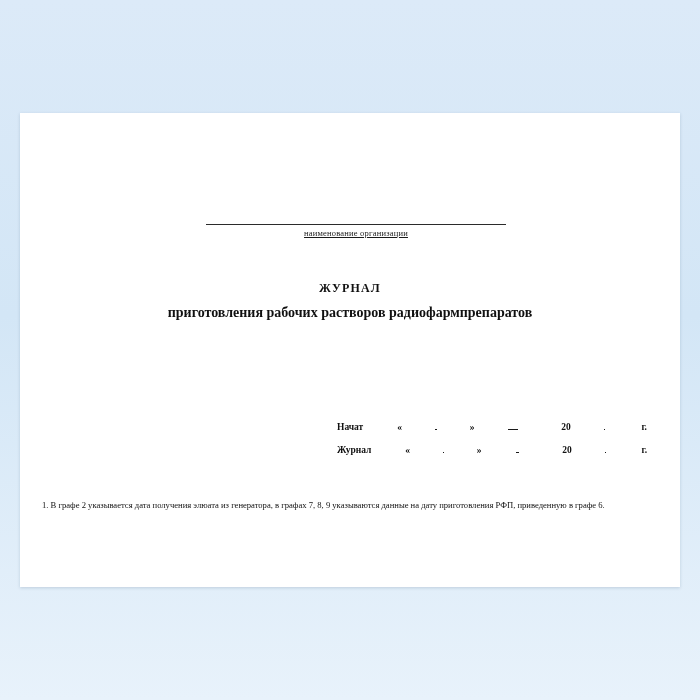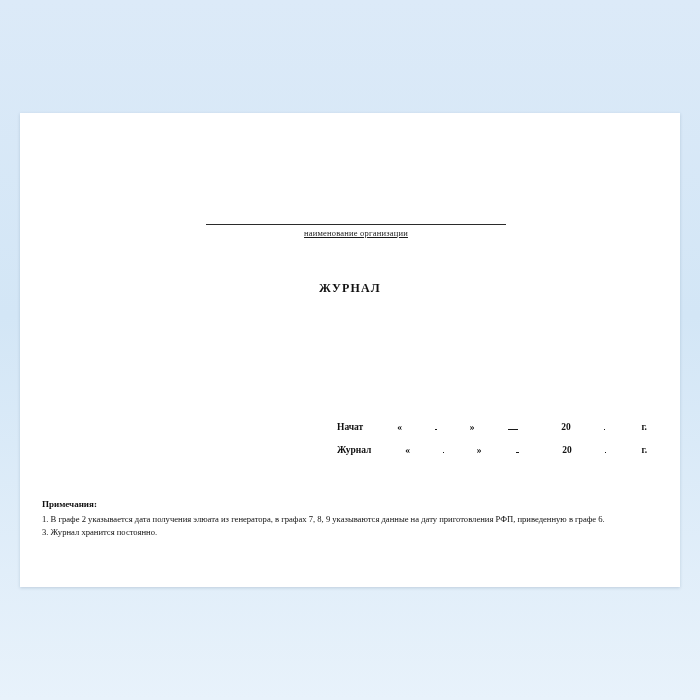--- a/index.html
+++ b/index.html
@@ -148,20 +148,21 @@
   <div class="sheet">
     <div class="sheet-inner">
 
       <div class="org-block">
         <div class="org-rule"></div>
         <div class="org-caption">наименование организации</div>
       </div>
 
       <div class="title-block">
         <div class="title-main">ЖУРНАЛ</div>
+        <div class="title-sub">приготовления рабочих растворов радиофармпрепаратов</div>
       </div>
 
       <div class="dates-block">
 
         <div class="date-row">
           <span class="date-label">Начат</span>
           <span class="date-quote">«</span>
           <span class="date-underscore"></span>
           <span class="date-quote">»</span>
           <span class="date-fill"></span>
@@ -177,20 +178,18 @@
           <span class="date-quote">»</span>
           <span class="date-fill"></span>
           <span class="date-year">20</span>
           <span class="date-underscore"></span>
           <span class="date-g">г.</span>
         </div>
 
       </div>
 
       <div class="notes-block">
-        <div class="notes-title">Примечания:</div>
         <div class="note-line">1.  В графе 2 указывается дата получения элюата из генератора, в графах 7, 8, 9 указываются данные на дату приготовления РФП, приведенную в графе 6.</div>
-        <div class="note-line">3.  Журнал хранится постоянно.</div>
       </div>
 
     </div>
   </div>
 </div>
 
 </body></html>

